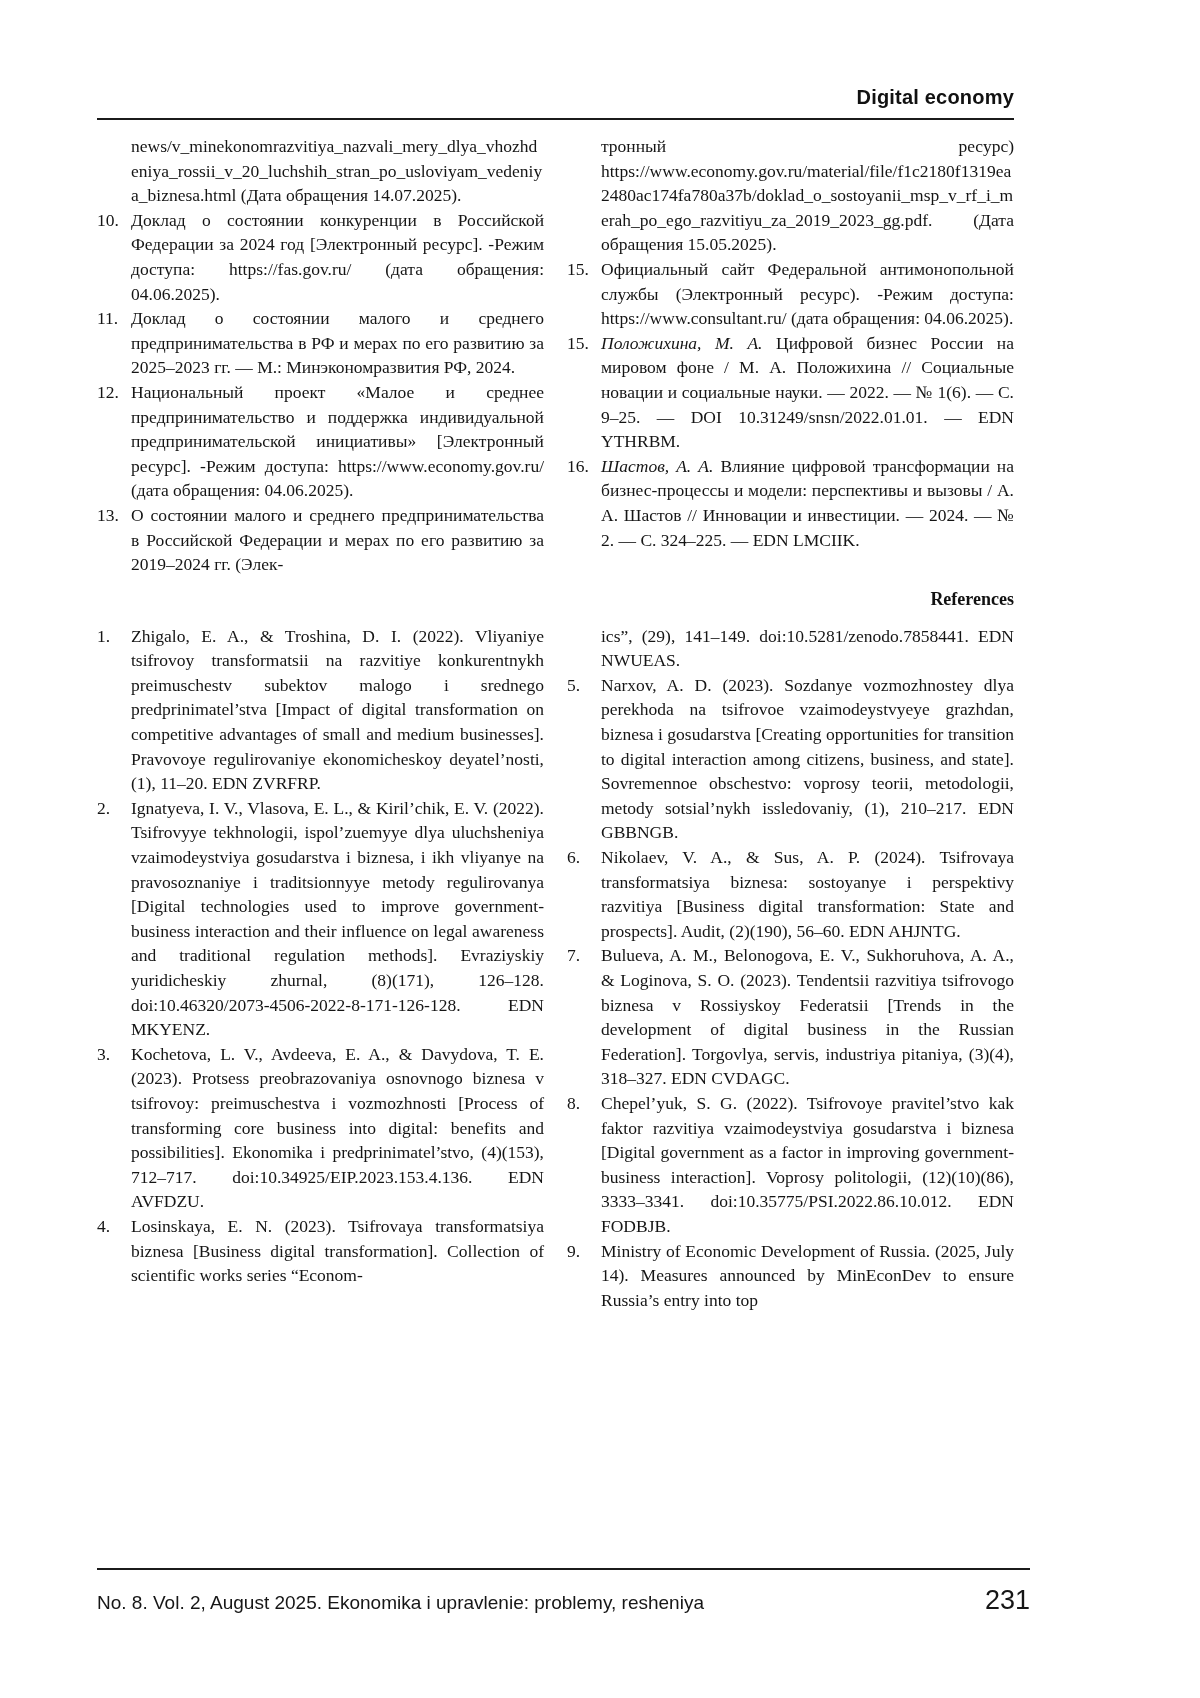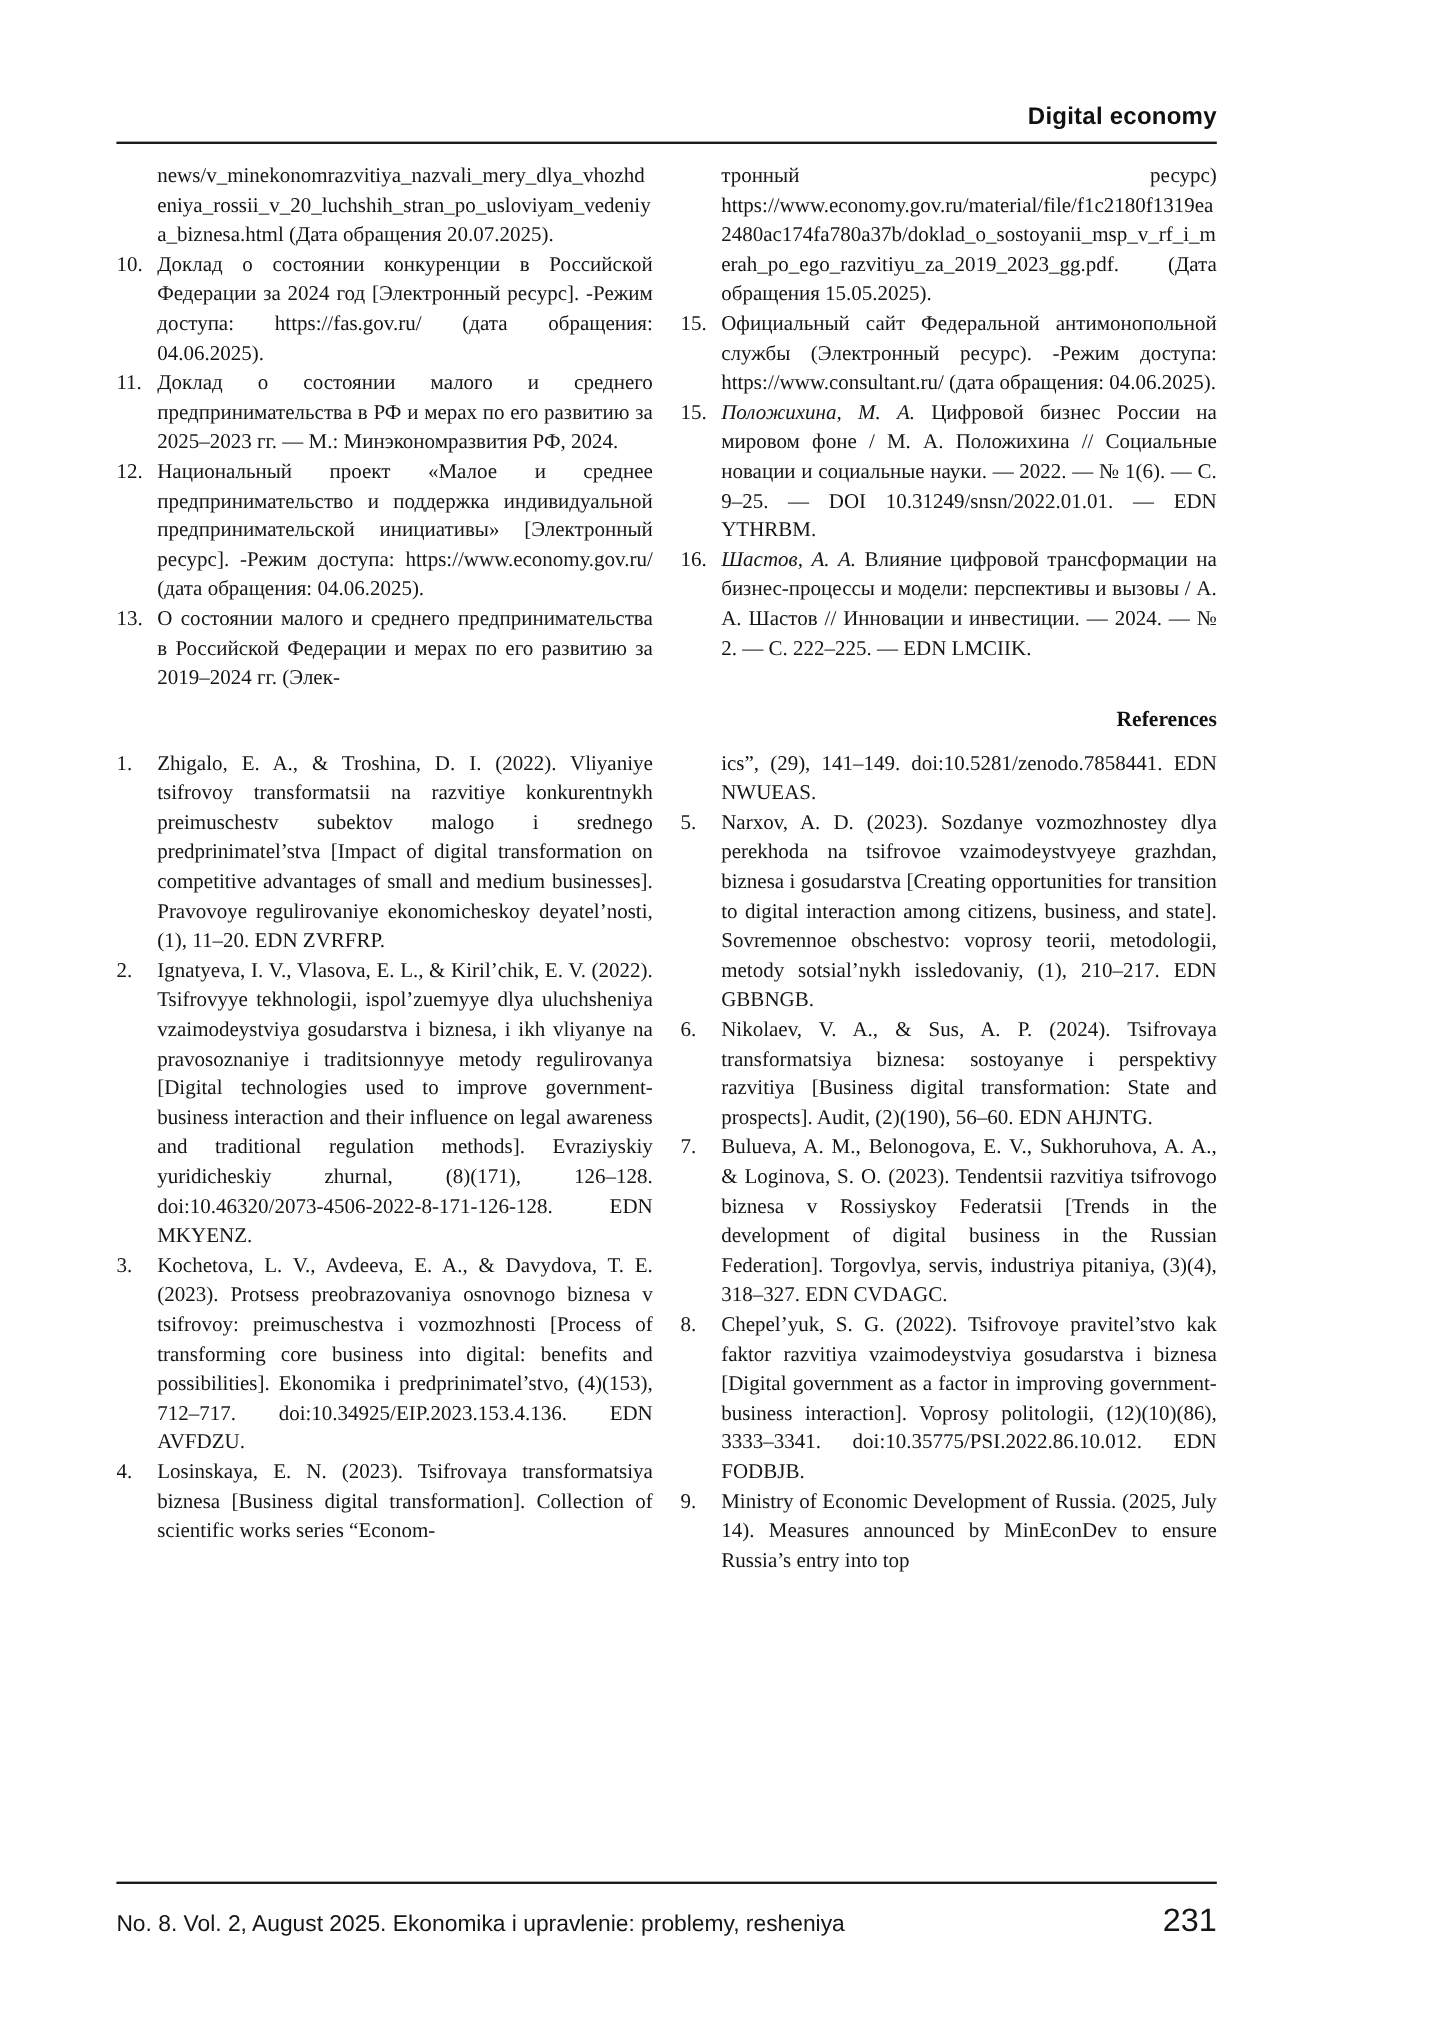--- a/index.html
+++ b/index.html
@@ -54,21 +54,21 @@
     margin: 12px 0 9px 0;
     text-align: right;
     font-size: 18px;
     font-weight: 700;
     font-family: "Liberation Serif", serif;
     color: #111;
   }
   footer {
     position: absolute;
     left: 97px;
-    right: 186px;
+    right: 170px;
     top: 1556px;
     text-align: center;
   }
   .footer-row {
     display: flex;
     justify-content: space-between;
     align-items: baseline;
     margin-top: 15px;
     font-family: "Liberation Sans", sans-serif;
     font-size: 19px;
@@ -79,31 +79,31 @@
 </head>
 <body>
 
 <div class="page">
 
   <div class="running-head">Digital economy</div>
   <hr class="rule">
 
   <div class="columns">
     <div class="col">
-        <div class="ref-item"><span>news/v_minekonomrazvitiya_nazvali_mery_dlya_vhozhdeniya_rossii_v_20_luchshih_stran_po_usloviyam_vedeniya_biznesa.html (Дата обращения 20.07.2025).</span></div>
+        <div class="ref-item"><span>news/v_minekonomrazvitiya_nazvali_mery_dlya_vhozhdeniya_rossii_v_20_luchshih_stran_po_usloviyam_vedeniya_biznesa.html (Дата обращения 14.07.2025).</span></div>
         <div class="ref-item"><span class="ref-num">10.</span><span>Доклад о состоянии конкуренции в Российской Федерации за 2024 год [Электронный ресурс]. -Режим доступа: https://fas.gov.ru/ (дата обращения: 04.06.2025).</span></div>
         <div class="ref-item"><span class="ref-num">11.</span><span>Доклад о состоянии малого и среднего предпринимательства в РФ и мерах по его развитию за 2025–2023 гг. — М.: Минэкономразвития РФ, 2024.</span></div>
         <div class="ref-item"><span class="ref-num">12.</span><span>Национальный проект «Малое и среднее предпринимательство и поддержка индивидуальной предпринимательской инициативы» [Электронный ресурс]. -Режим доступа: https://www.economy.gov.ru/ (дата обращения: 04.06.2025).</span></div>
         <div class="ref-item"><span class="ref-num">13.</span><span>О состоянии малого и среднего предпринимательства в Российской Федерации и мерах по его развитию за 2019–2024 гг. (Элек-</span></div>
       </div>
     <div class="col">
         <div class="ref-item"><span>тронный ресурс) https://www.economy.gov.ru/material/file/f1c2180f1319ea2480ac174fa780a37b/doklad_o_sostoyanii_msp_v_rf_i_merah_po_ego_razvitiyu_za_2019_2023_gg.pdf. (Дата обращения 15.05.2025).</span></div>
         <div class="ref-item"><span class="ref-num">15.</span><span>Официальный сайт Федеральной антимонопольной службы (Электронный ресурс). -Режим доступа: https://www.consultant.ru/ (дата обращения: 04.06.2025).</span></div>
         <div class="ref-item"><span class="ref-num">15.</span><em>Положихина, М. А. </em><span>Цифровой бизнес России на мировом фоне / М. А. Положихина // Социальные новации и социальные науки. — 2022. — № 1(6). — С. 9–25. — DOI 10.31249/snsn/2022.01.01. — EDN YTHRBM.</span></div>
-        <div class="ref-item"><span class="ref-num">16.</span><em>Шастов, А. А. </em><span>Влияние цифровой трансформации на бизнес-процессы и модели: перспективы и вызовы / А. А. Шастов // Инновации и инвестиции. — 2024. — № 2. — С. 222–225. — EDN LMCIIK.</span></div>
+        <div class="ref-item"><span class="ref-num">16.</span><em>Шастов, А. А. </em><span>Влияние цифровой трансформации на бизнес-процессы и модели: перспективы и вызовы / А. А. Шастов // Инновации и инвестиции. — 2024. — № 2. — С. 324–225. — EDN LMCIIK.</span></div>
       </div>
   </div>
 
   <h2 class="refs-heading">References</h2>
 
   <div class="columns">
     <div class="col">
         <div class="ref-item"><span class="ref-num">1.</span><span>Zhigalo, E. A., &amp; Troshina, D. I. (2022). Vliyaniye tsifrovoy transformatsii na razvitiye konkurentnykh preimuschestv subektov malogo i srednego predprinimatel’stva [Impact of digital transformation on competitive advantages of small and medium businesses]. Pravovoye regulirovaniye ekonomicheskoy deyatel’nosti, (1), 11–20. EDN ZVRFRP.</span></div>
         <div class="ref-item"><span class="ref-num">2.</span><span>Ignatyeva, I. V., Vlasova, E. L., &amp; Kiril’chik, E. V. (2022). Tsifrovyye tekhnologii, ispol’zuemyye dlya uluchsheniya vzaimodeystviya gosudarstva i biznesa, i ikh vliyanye na pravosoznaniye i traditsionnyye metody regulirovanya [Digital technologies used to improve government-business interaction and their influence on legal awareness and traditional regulation methods]. Evraziyskiy yuridicheskiy zhurnal, (8)(171), 126–128. doi:10.46320/2073-4506-2022-8-171-126-128. EDN MKYENZ.</span></div>
         <div class="ref-item"><span class="ref-num">3.</span><span>Kochetova, L. V., Avdeeva, E. A., &amp; Davydova, T. E. (2023). Protsess preobrazovaniya osnovnogo biznesa v tsifrovoy: preimuschestva i vozmozhnosti [Process of transforming core business into digital: benefits and possibilities]. Ekonomika i predprinimatel’stvo, (4)(153), 712–717. doi:10.34925/EIP.2023.153.4.136. EDN AVFDZU.</span></div>

